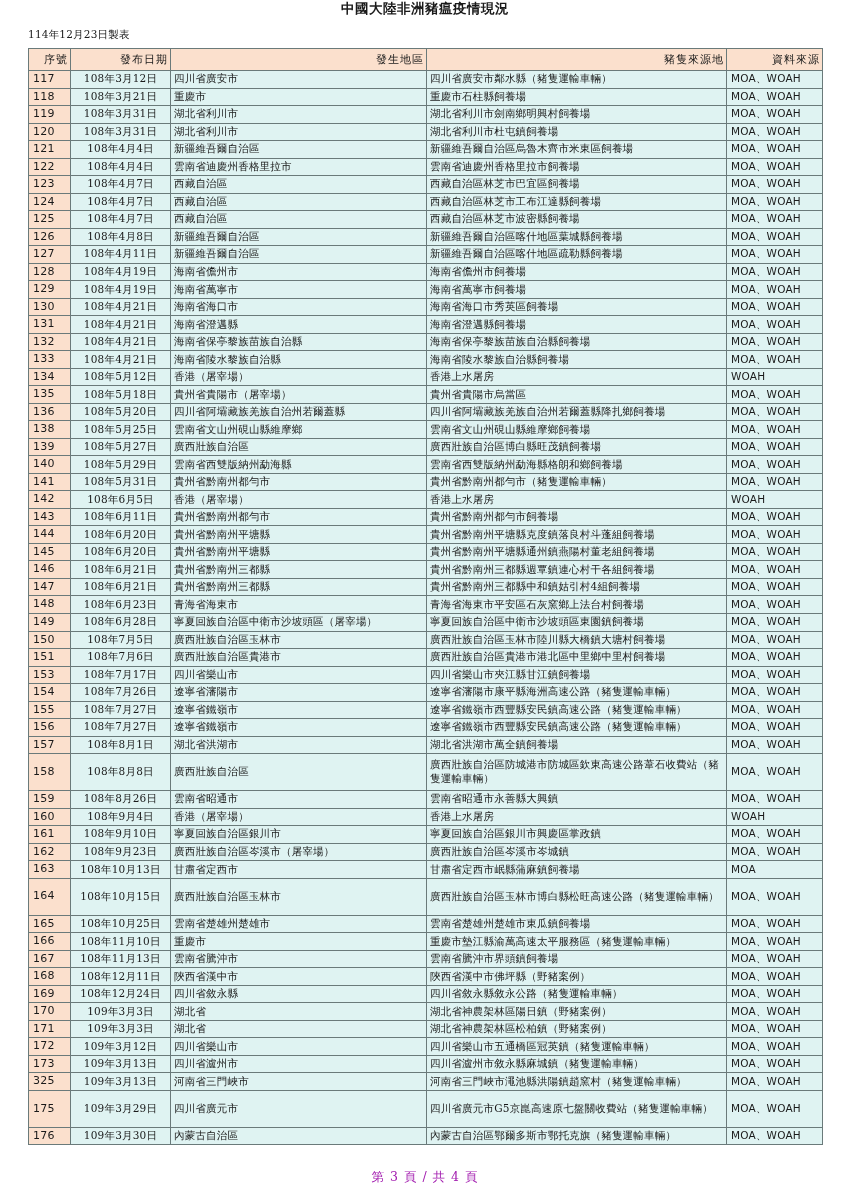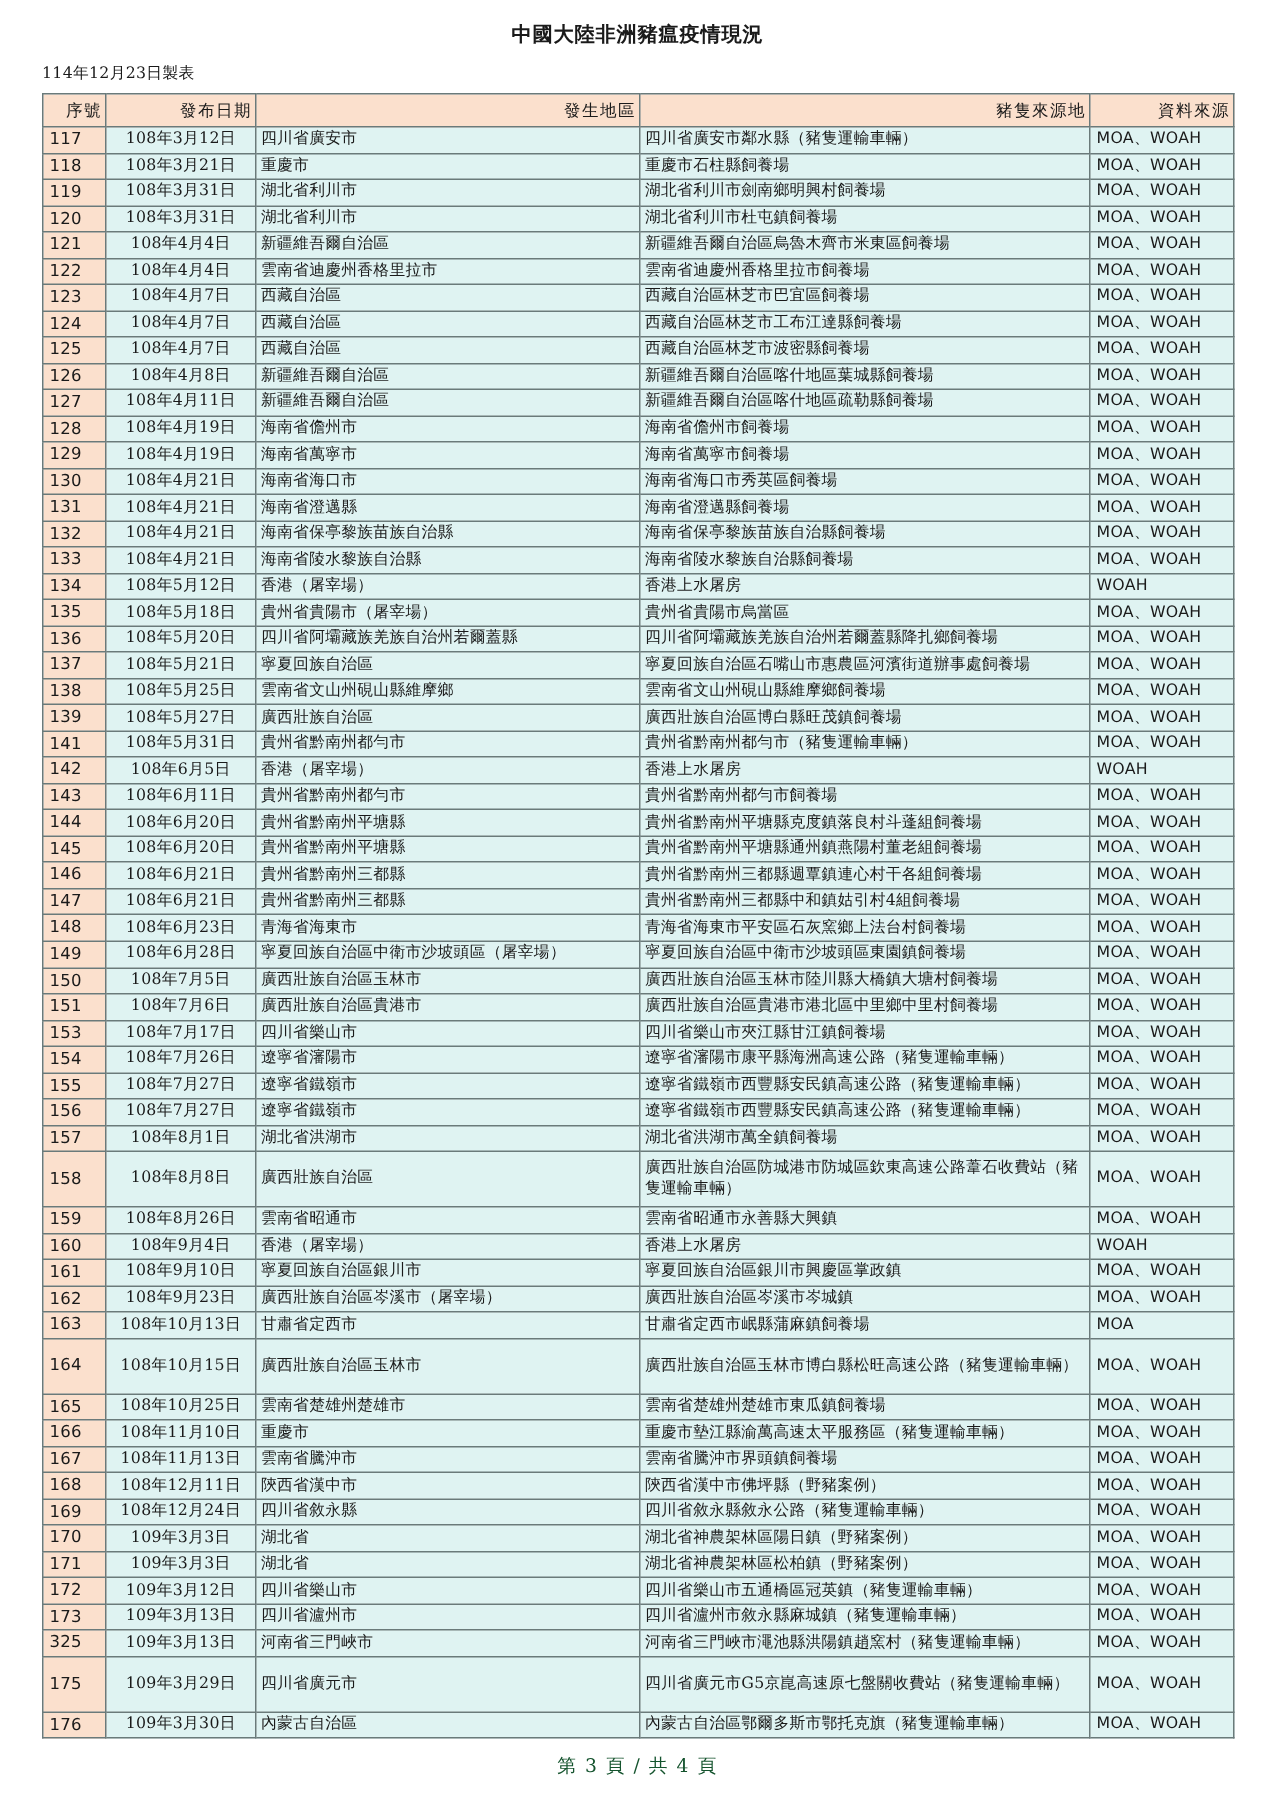--- a/index.html
+++ b/index.html
@@ -20,21 +20,20 @@
     height: 1200px;
     box-sizing: border-box;
     padding: 0 28px;
     position: relative;
   }
   .doc-title {
     text-align: center;
     font-size: 13.5px;
     font-weight: bold;
     letter-spacing: 0.5px;
-    padding-top: 14px;
     padding-bottom: 10px;
     font-family: Liberation Sans, sans-serif;
   }
   .stamp-row {
     font-size: 10.5px;
     padding-right: 2px;
     padding-bottom: 6px;
     letter-spacing: 0.2px;
   }
   table.main {
@@ -92,21 +91,21 @@
   }
   .tall td { height: 34px; }
   .pagefoot {
     position: absolute;
     bottom: 14px;
     left: 0;
     width: 850px;
     text-align: center;
     font-size: 12.5px;
     letter-spacing: 1px;
-    color: #14532d;
+    color: #a21caf;
   }
 </style>
 </head>
 <body>
 
 <div class="page">
 
   <div class="doc-title">中國大陸非洲豬瘟疫情現況</div>
 
   <div class="stamp-row">114年12月23日製表</div>
@@ -263,38 +262,38 @@
           <td class="ref">MOA、WOAH</td>
         </tr>
         <tr>
           <td class="no">136</td>
           <td class="date">108年5月20日</td>
           <td class="area">四川省阿壩藏族羌族自治州若爾蓋縣</td>
           <td class="src">四川省阿壩藏族羌族自治州若爾蓋縣降扎鄉飼養場</td>
           <td class="ref">MOA、WOAH</td>
         </tr>
         <tr>
-          <td class="no">137</td>
-          <td class="date">108年5月21日</td>
-          <td class="area">寧夏回族自治區</td>
-          <td class="src">寧夏回族自治區石嘴山市惠農區河濱街道辦事處飼養場</td>
-          <td class="ref">MOA、WOAH</td>
-        </tr>
-        <tr>
           <td class="no">138</td>
           <td class="date">108年5月25日</td>
           <td class="area">雲南省文山州硯山縣維摩鄉</td>
           <td class="src">雲南省文山州硯山縣維摩鄉飼養場</td>
           <td class="ref">MOA、WOAH</td>
         </tr>
         <tr>
           <td class="no">139</td>
           <td class="date">108年5月27日</td>
           <td class="area">廣西壯族自治區</td>
           <td class="src">廣西壯族自治區博白縣旺茂鎮飼養場</td>
+          <td class="ref">MOA、WOAH</td>
+        </tr>
+        <tr>
+          <td class="no">140</td>
+          <td class="date">108年5月29日</td>
+          <td class="area">雲南省西雙版納州勐海縣</td>
+          <td class="src">雲南省西雙版納州勐海縣格朗和鄉飼養場</td>
           <td class="ref">MOA、WOAH</td>
         </tr>
         <tr>
           <td class="no">141</td>
           <td class="date">108年5月31日</td>
           <td class="area">貴州省黔南州都勻市</td>
           <td class="src">貴州省黔南州都勻市（豬隻運輸車輛）</td>
           <td class="ref">MOA、WOAH</td>
         </tr>
         <tr>

